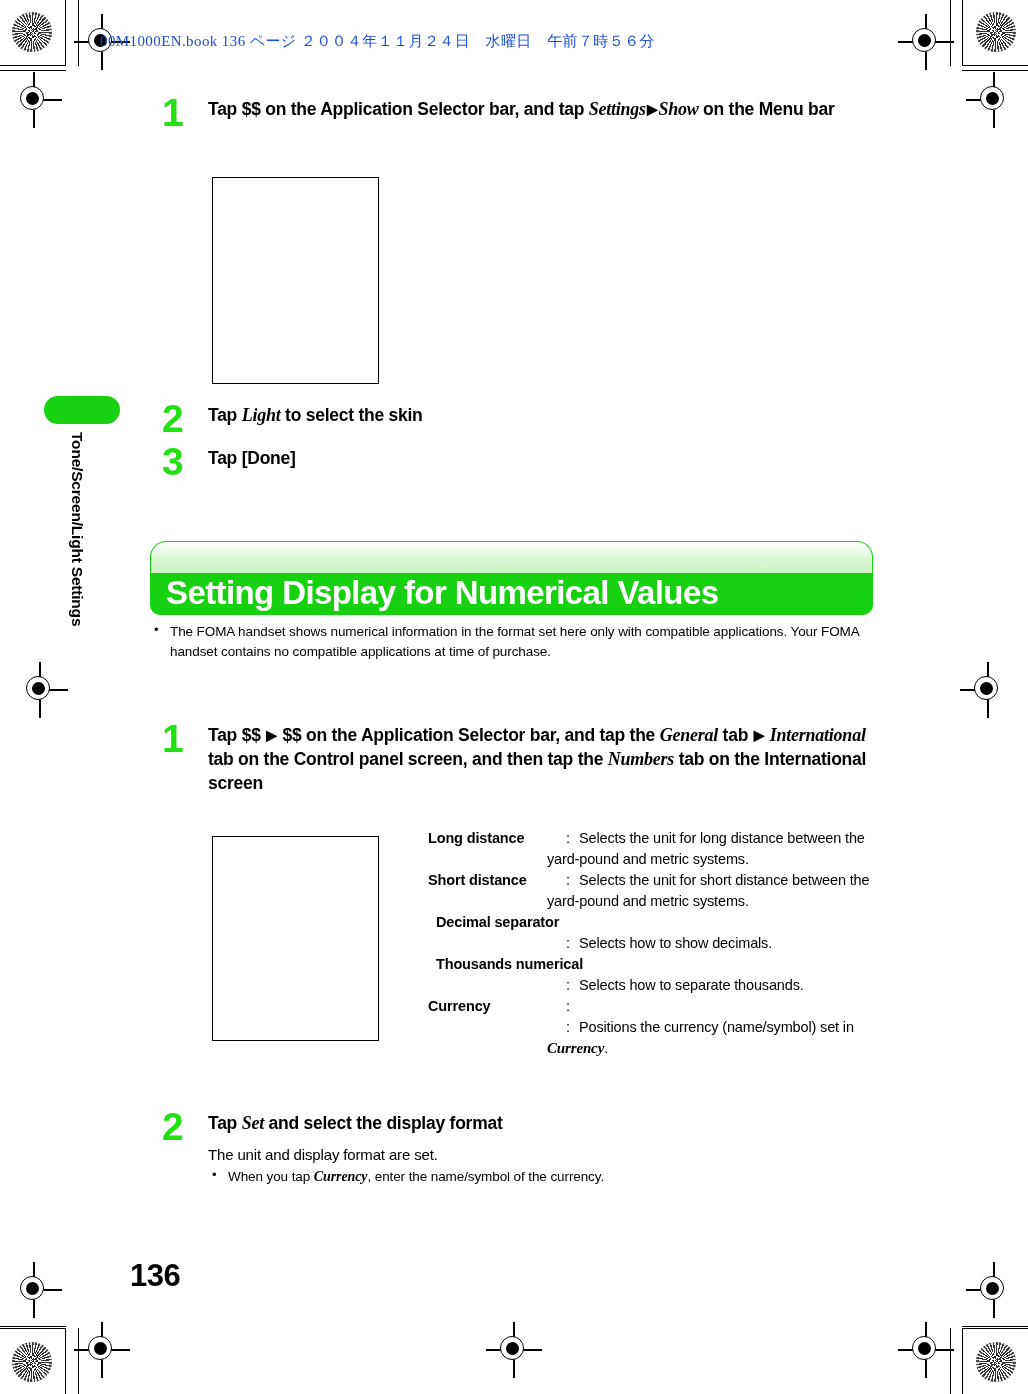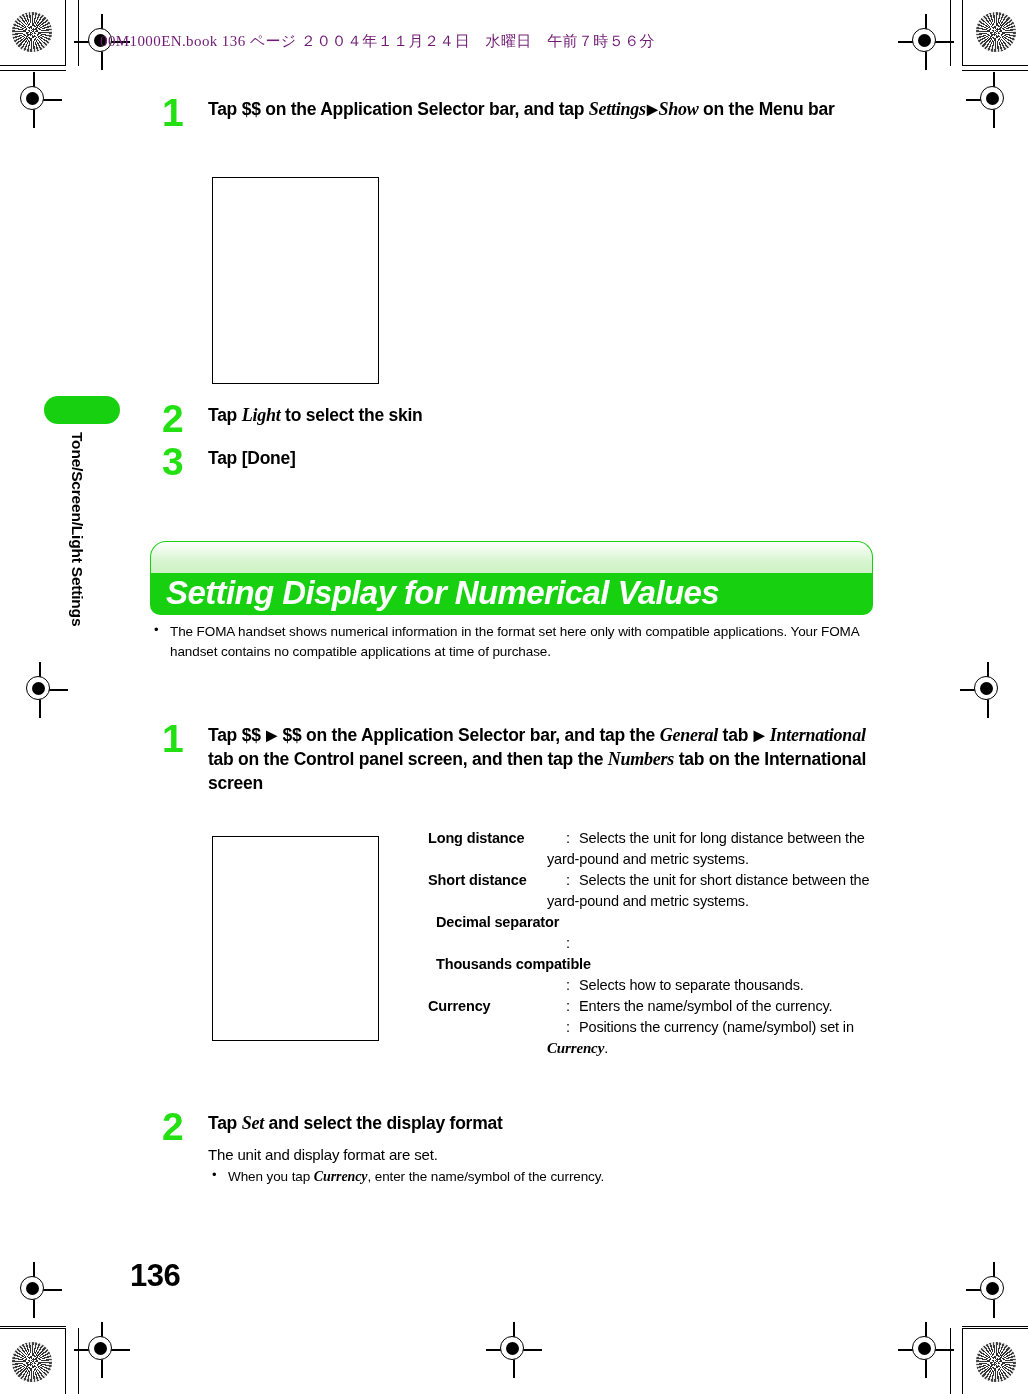--- a/index.html
+++ b/index.html
@@ -73,21 +73,21 @@
 
   
   .header-text {
     position: absolute;
     left: 100px;
     top: 32px;
     font-family: "Liberation Serif", serif;
     font-size: 15px;
     letter-spacing: 0.4px;
     white-space: nowrap;
-    color: #701a75;
+    color: #1d4ed8;
   }
 
   
   .side-tab {
     position: absolute;
     left: 44px;
     top: 396px;
     width: 76px;
     height: 28px;
     background: #17d111;
@@ -207,21 +207,20 @@
     height: 205px;
   }
 
   
   .banner {
     position: absolute;
     left: 150px;
     top: 541px;
     width: 723px;
     height: 80px;
-    font-style: italic;
   }
   .banner-top {
     position: absolute;
     left: 0; top: 0;
     width: 100%;
     height: 34px;
     border-top-left-radius: 16px;
     border-top-right-radius: 16px;
     background: linear-gradient(to bottom, #ffffff 0%, #d6f5ce 60%, #cdf2c3 100%);
     border-top: 1.4px solid #17d111;
@@ -477,33 +476,33 @@
     <span class="def-term fixed">Short distance</span>
     <span class="def-colon">:</span>
     <span class="def-desc">Selects the unit for short distance between the</span>
   </div>
   <div class="def-cont">yard-pound and metric systems.</div>
 
   <div class="def-full">Decimal separator</div>
   <div class="def-row">
     <span class="def-term fixed"></span>
     <span class="def-colon">:</span>
-  </div>
-
-  <div class="def-full">Thousands compatible</div>
+    <span class="def-desc">Selects how to show decimals.</span>
+  </div>
+
+  <div class="def-full">Thousands numerical</div>
   <div class="def-row">
     <span class="def-term fixed"></span>
     <span class="def-colon">:</span>
     <span class="def-desc">Selects how to separate thousands.</span>
   </div>
 
   <div class="def-row">
     <span class="def-term fixed">Currency</span>
     <span class="def-colon">:</span>
-    <span class="def-desc">Enters the name/symbol of the currency.</span>
   </div>
 
   <div class="def-row">
     <span class="def-term fixed"></span>
     <span class="def-colon">:</span>
     <span class="def-desc">Positions the currency (name/symbol) set in</span>
   </div>
   <div class="def-cont"><span class="it">Currency</span><span>.</span></div>
 
 </div>

